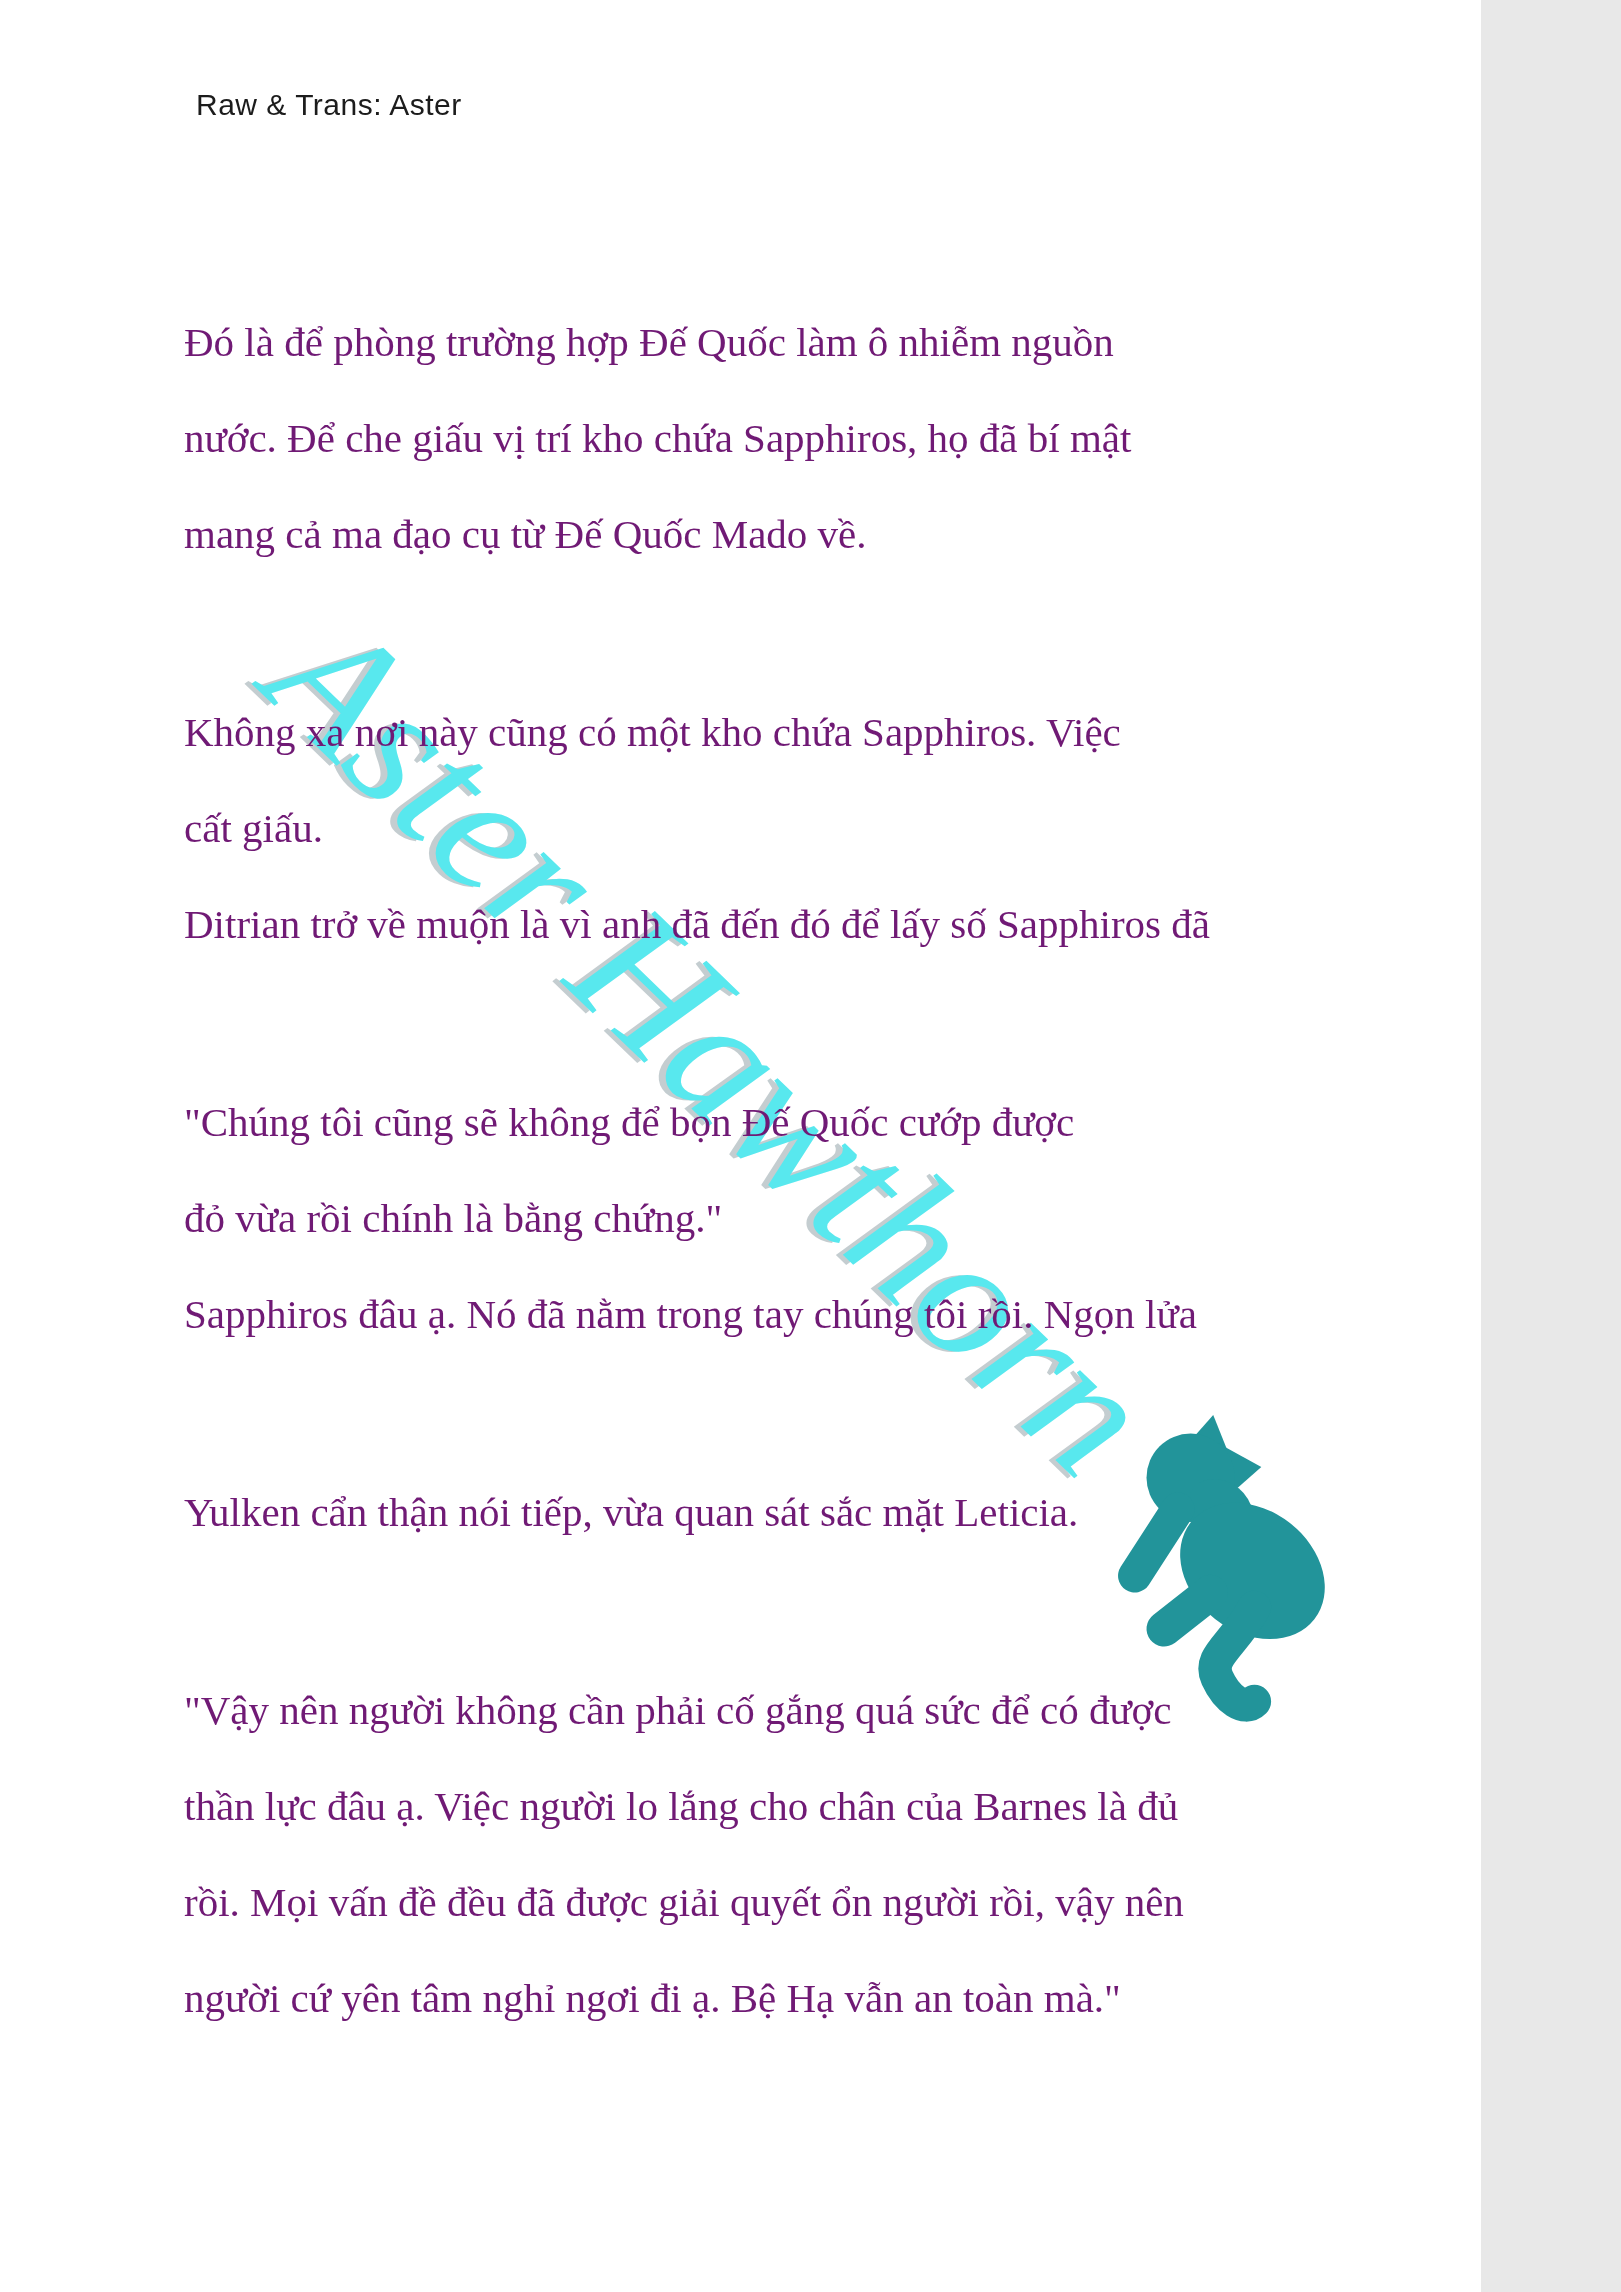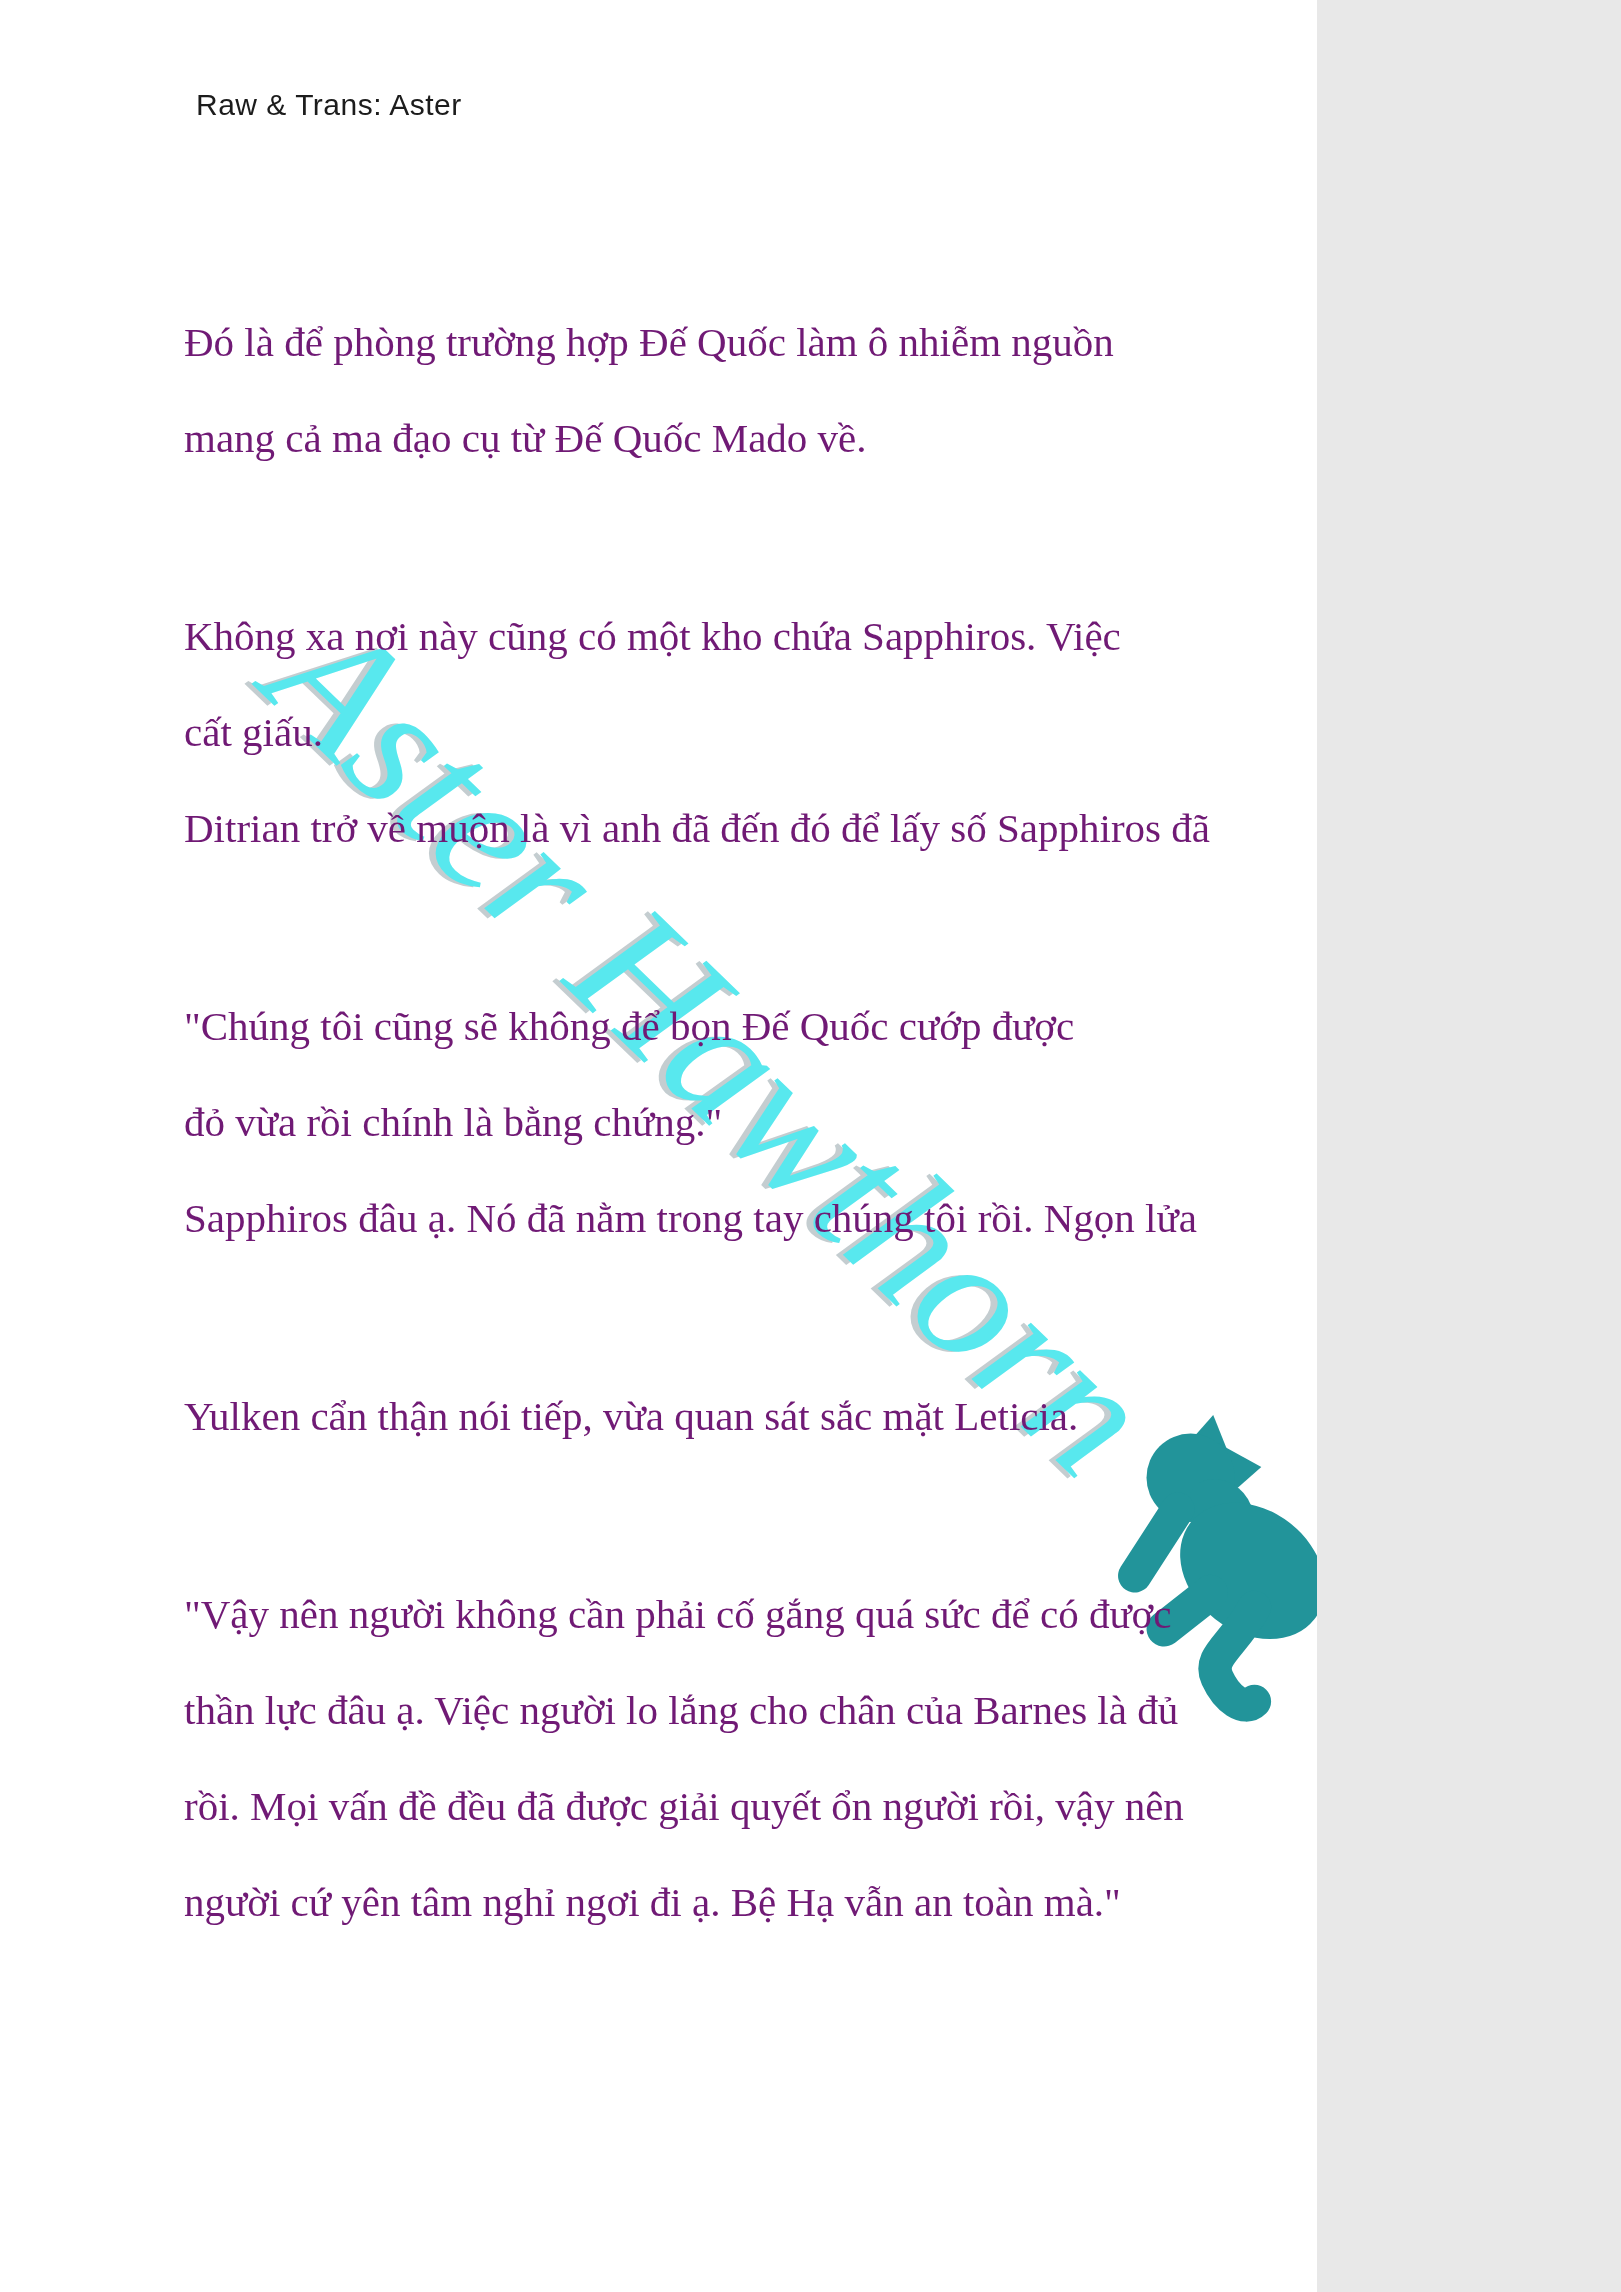--- a/index.html
+++ b/index.html
@@ -1,18 +1,18 @@
 <!DOCTYPE html>
 <html><head>
 <meta charset="utf-8">
 <style>
   html, body { margin: 0; padding: 0; background: #e8e8e8; }
   .page {
     position: relative;
-    width: 1317px;
+    width: 1481px;
     height: 2293px;
     background: #ffffff;
     overflow: hidden;
     font-family: "Liberation Serif", serif;
   }
   .credit-header {
     position: absolute;
     left: 196px;
     top: 88px;
     font-family: "Liberation Sans", sans-serif;
@@ -87,20 +87,21 @@
       <path d="M 95,185 L 48,222" stroke="#22949a" stroke-width="36" stroke-linecap="round" fill="none"></path>
 
       <path d="M 140,200 C 118,240 92,250 102,272 C 112,294 130,306 140,296" stroke="#22949a" stroke-width="34" stroke-linecap="round" fill="none"></path>
     </g>
   </svg>
 
   <div class="body-text">
 
     <div class="paragraph">
       <div class="line">Đó là để phòng trường hợp Đế Quốc làm ô nhiễm nguồn</div>
+      <div class="line">nước. Để che giấu vị trí kho chứa Sapphiros, họ đã bí mật</div>
       <div class="line">mang cả ma đạo cụ từ Đế Quốc Mado về.</div>
     </div>
 
     <div class="paragraph">
       <div class="line">Không xa nơi này cũng có một kho chứa Sapphiros. Việc</div>
       <div class="line">cất giấu.</div>
       <div class="line">Ditrian trở về muộn là vì anh đã đến đó để lấy số Sapphiros đã</div>
     </div>
 
     <div class="paragraph">

